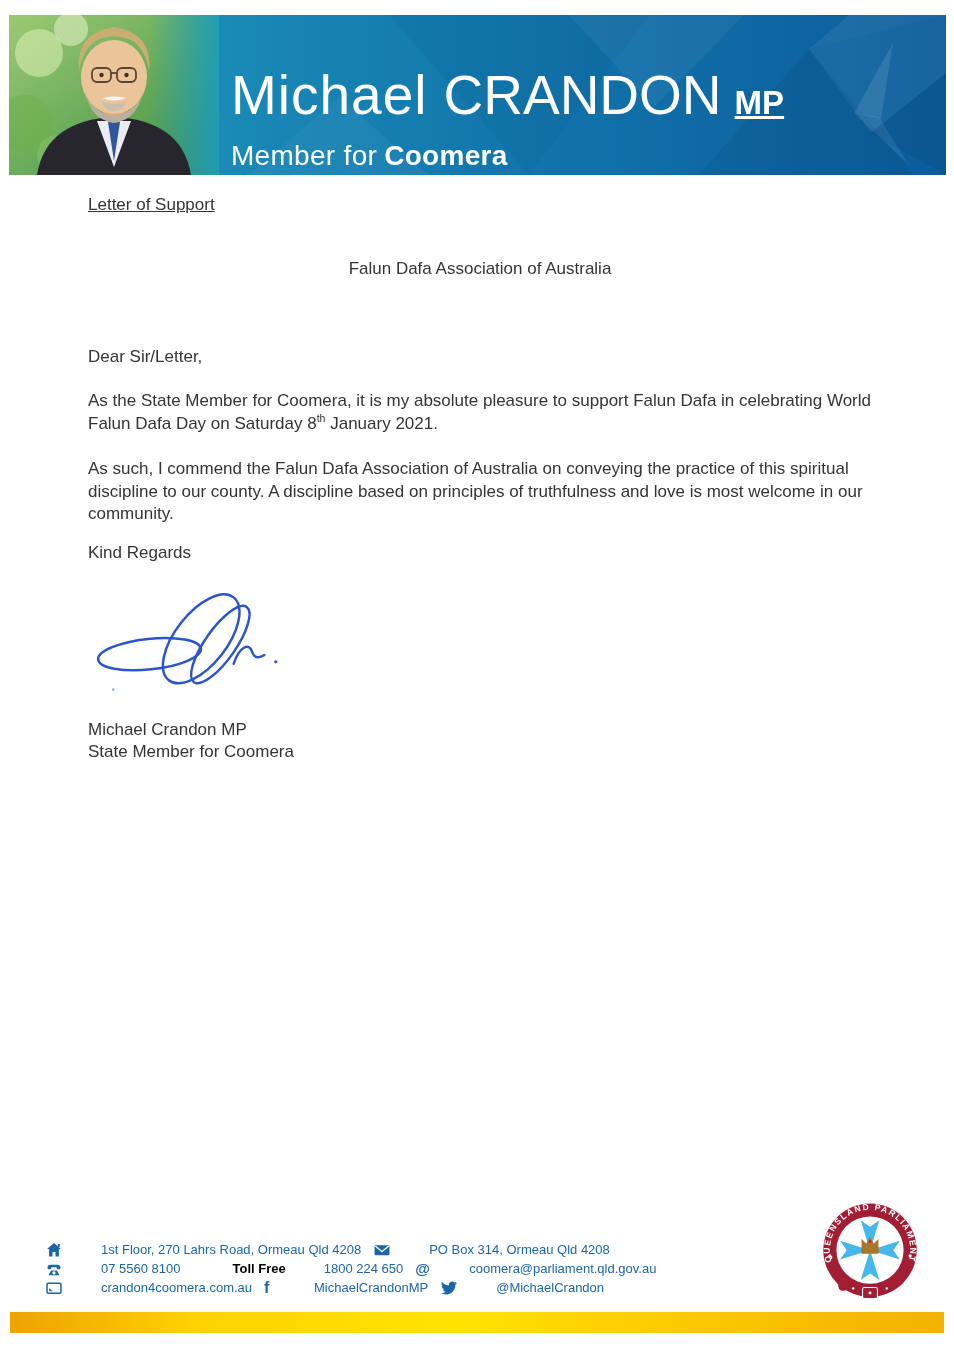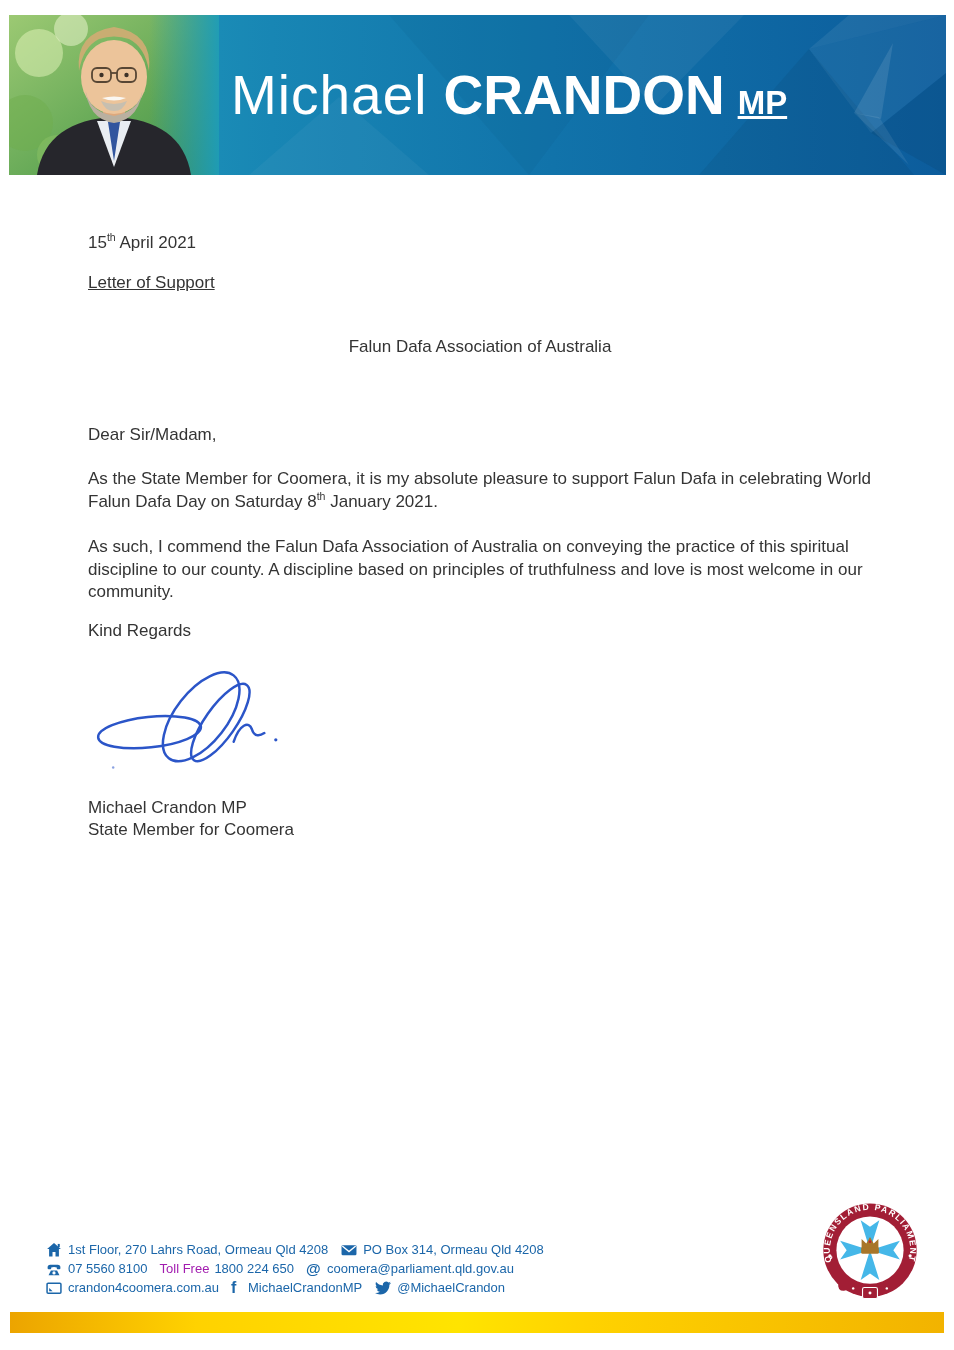--- a/index.html
+++ b/index.html
@@ -9,21 +9,21 @@
   }
 
   
   .banner { position:absolute; left:9px; top:15px; width:937px; height:160px; }
   .banner .facets { position:absolute; left:0; top:0; width:100%; height:100%; display:block; }
   .photo { position:absolute; left:0; top:0; width:210px; height:160px; }
   .photo svg { display:block; }
   .banner-text { position:absolute; left:222px; top:52px; color:#ffffff; white-space:nowrap; }
   .name-line { font-size:55px; line-height:56px; }
   .name-first { letter-spacing:1px; margin-right:16px; }
-  .name-last  { font-weight:bold; letter-spacing:0; }
+  .name-last  { font-weight:normal; letter-spacing:0; }
   .name-mp    { font-weight:bold; font-size:33px; margin-left:13px;text-decoration:underline; }
   .member-line { font-size:28px; margin-top:9px; letter-spacing:.3px; }
   .member-bold { font-weight:bold; margin-left:7px; }
 
   
   main { position:absolute; left:0; top:175px; width:954px; box-sizing:border-box;
          padding:0 82px 0 88px; font-size:17px; }
   main p { margin:0; }
   sup { font-size:62%; vertical-align:super; line-height:0; }
   .date       { margin-top:58px; }
@@ -32,27 +32,27 @@
   .salutation { margin-top:68px; }
   .para       { margin-top:23px; line-height:22.5px; max-width:790px; }
   .closing    { margin-top:17px; }
   .signature-block { margin:28px 0 0 4px; width:205px; height:110px; }
   .signer-name  { margin-top:18px; line-height:22.5px; }
   .signer-title { line-height:22.5px; }
 
   
   .contact { position:absolute; left:45px; top:1240px; font-size:13px; color:#1b66a9; }
   .contact-line { display:flex; align-items:center; height:19px; white-space:nowrap; }
-  .contact-line .seg { display:flex; align-items:center; margin-right:12px; }
+  .contact-line .seg { display:flex; align-items:center; margin-right:12px;gap:33px; }
   .contact-line .icon { display:inline-flex; align-items:center; justify-content:center;
                         width:17px; margin-right:6px; }
   .contact-line .icon svg { display:block; }
   .icon-f  { font-weight:bold; font-size:16px; width:12px; margin-right:5px; color:#1b66a9; }
   .icon-at { font-weight:bold; font-size:15px; width:16px; margin-right:5px; color:#1b66a9; }
-  .bold-blue { font-weight:normal; color:#a21caf; margin-right:5px; }
+  .bold-blue { font-weight:bold; color:#000000; margin-right:5px;margin-left:40px; }
   .crest { position:absolute; left:814px; top:1192px; width:112px; height:120px; }
   .gold-bar { position:absolute; left:10px; top:1312px; width:934px; height:21px;
     background:linear-gradient(90deg,#eca400 0%,#ffd200 20%,#ffe400 48%,#ffd200 62%,#f2b300 100%); }
 </style>
 </head>
 <body>
 
 <div class="page">
 
   <header class="banner">
@@ -115,31 +115,33 @@
         <line x1="102" y1="58" x2="108" y2="58" stroke="#574634" stroke-width="1.8"></line>
         <circle cx="92.5" cy="60" r="2.2" fill="#3c3228"></circle>
         <circle cx="117.5" cy="60" r="2.2" fill="#3c3228"></circle>
       </svg>
     </div>
 
     <div class="banner-text">
       <div class="name-line">
         <span class="name-first">Michael</span><span class="name-last">CRANDON</span><span class="name-mp">MP</span>
       </div>
+      <div class="member-line">
+        <span>Member for</span><span class="member-bold">Coomera</span>
+      </div>
     </div>
   </header>
 
   <main>
-    <p class="date"><span>15</span><sup>th</sup><span> April 2021</span></p>
 
     <h1 class="title">Letter of Support</h1>
 
     <p class="recipient">Falun Dafa Association of Australia</p>
 
-    <p class="salutation">Dear Sir/Madam,</p>
+    <p class="salutation">Dear Sir/Letter,</p>
 
     <p class="para"><span>As the State Member for Coomera, it is my absolute pleasure to support Falun Dafa in celebrating World Falun Dafa Day on Saturday 8</span><sup>th</sup><span> January 2021.</span></p>
 
 
     <p class="para">As such, I commend the Falun Dafa Association of Australia on conveying the practice of this spiritual discipline to our county.  A discipline based on principles of truthfulness and love is most welcome in our community.</p>
 
     <p class="closing">Kind Regards</p>
 
     <div class="signature-block">
       <svg viewBox="0 0 210 115" width="205" height="110">

